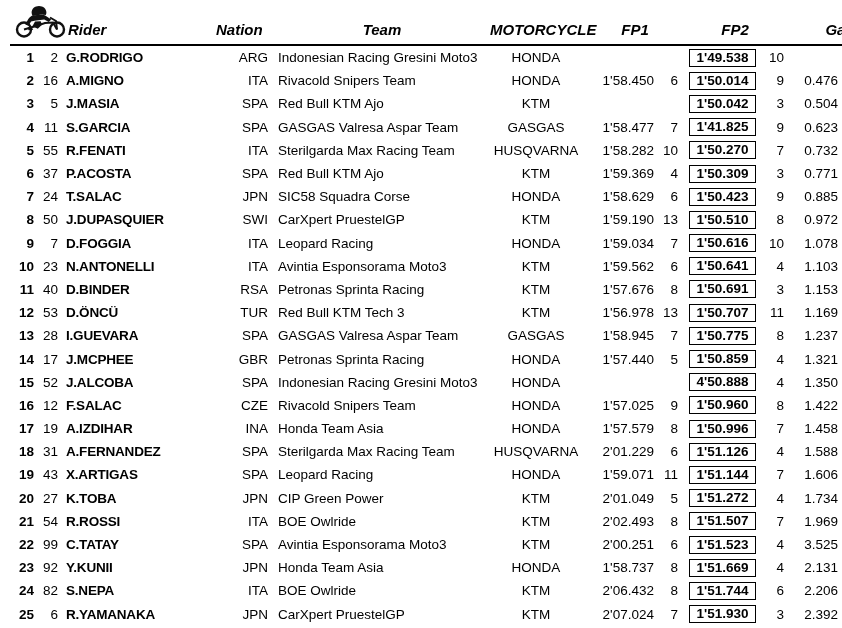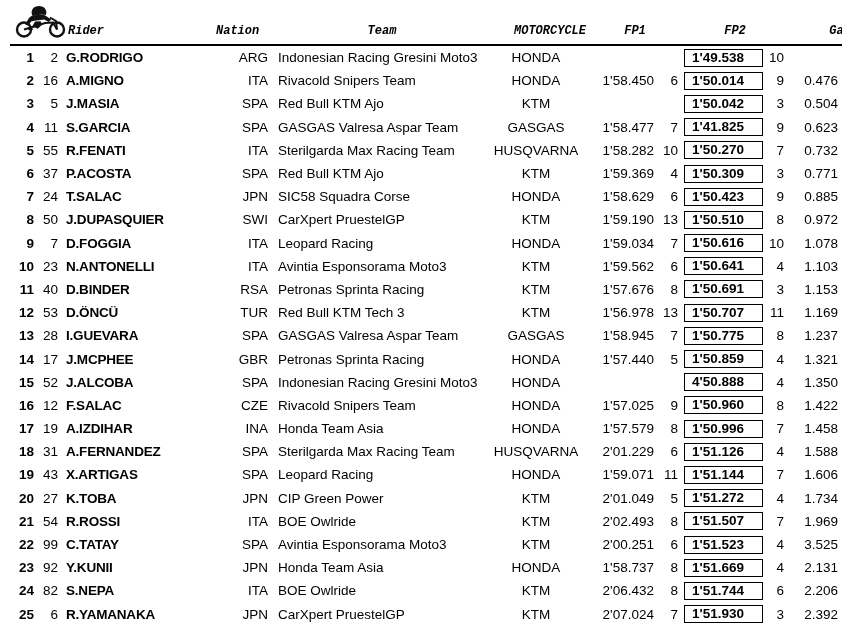--- a/index.html
+++ b/index.html
@@ -22,25 +22,24 @@
     padding: 0 10px;
   }
   table.results {
     width: 100%;
     border-collapse: collapse;
     table-layout: fixed;
   }
   table.results thead th {
     font-weight: bold;
     font-style: italic;
-    font-size: 12px;
+    font-size: 15px;
     padding: 4px 2px 6px 2px;
     vertical-align: bottom;
     white-space: nowrap;
-    font-family: Liberation Mono, monospace;
   }
   .hdr-line td {
     border-bottom: 2px solid #000;
     height: 0;
     padding: 0;
   }
   table.results tbody td {
     font-size: 13.5px;
     padding: 2.6px 2px;
     vertical-align: middle;
@@ -66,21 +65,21 @@
   .nation { font-size: 12.5px; }
   .team { font-size: 12.5px; }
   .moto { font-size: 12.5px; }
   .fp1 { font-size: 13px; }
   .lapno { font-size: 11.5px; }
   .gap { font-size: 12.5px; }
 
   .fp2box {
     display: inline-block;
     border: 1.6px solid #000;
-    padding: 0px 16px 1px 5px;
+    padding: 0px 4px 1px 5px;
     font-weight: bold;
     font-size: 13.5px;
     min-width: 56px;
     text-align: center;
     line-height: 15px;
   }
 
   
   .bike-icon {
     display: block;

